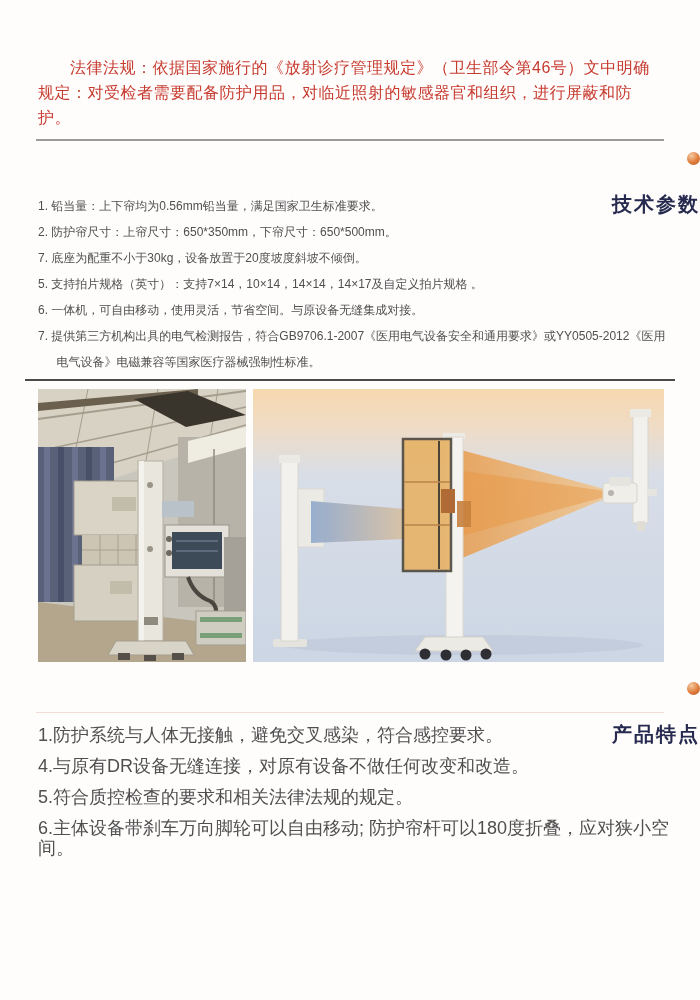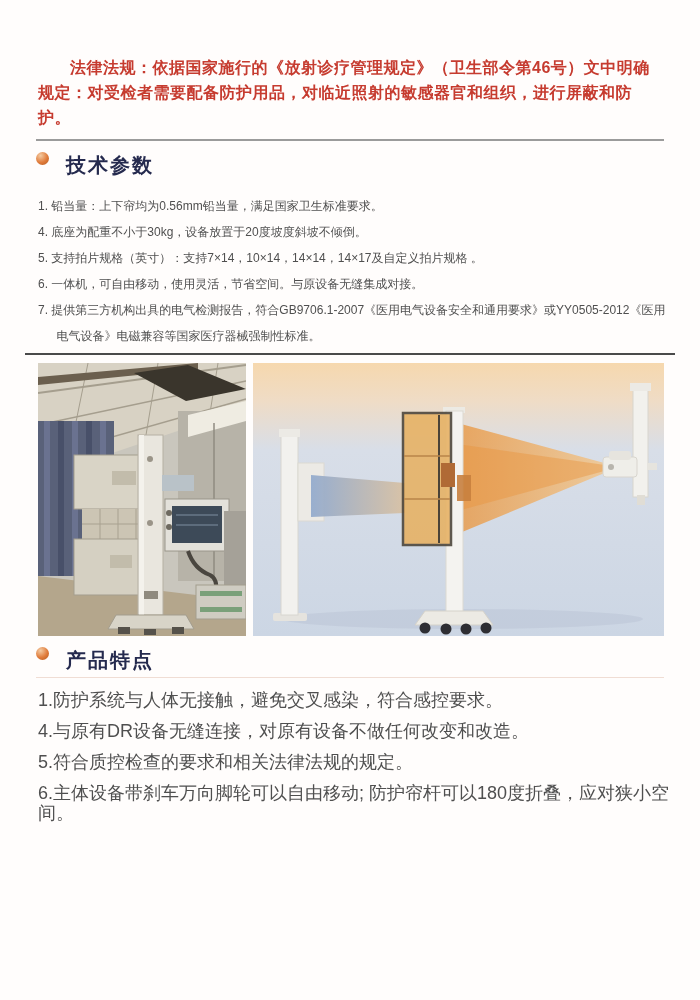--- a/index.html
+++ b/index.html
@@ -6,31 +6,31 @@
   body{
     width:700px;height:1000px;
     background:#fffdfc;
     font-family:"Liberation Sans","DejaVu Sans",sans-serif;
     position:relative;overflow:hidden;
   }
   
   .legal{
     margin:55px 40px 0 38px;
     color:#c63b2f;
-    font-weight:bold;
+    font-weight:normal;
     font-size:16px;
     line-height:25px;
     text-indent:2em;
     letter-spacing:.5px;
   }
   .divider-light{height:2px;background:#9b9b9b;margin:9px 36px 0;}
   .divider-dark{height:2px;background:#4a4a4a;margin:4px 25px 0;}
   .divider-faint{height:1px;background:#f0ddd4;margin:6px 36px 0;}
   
-  .section-head{display:flex;align-items:flex-start;gap:17px;margin:11px 0 0 36px;height:24px;}
+  .section-head{display:flex;align-items:flex-end;gap:26px;margin:11px 0 0 36px;height:24px;flex-direction:column;}
   .bullet{
     width:13px;height:13px;border-radius:50%;
     background:radial-gradient(circle at 35% 28%,#f4cba2 0%,#e07b3a 55%,#b35a1e 100%);
     flex:0 0 auto;
   }
   .section-title{font-size:20px;font-weight:bold;color:#252a4e;letter-spacing:2px;}
   
   .tech-list{margin:17px 30px 0 38px;color:#4f4f4f;font-size:12px;}
   .tech-list .li{line-height:26px;padding-left:1.55em;text-indent:-1.55em;}
   
@@ -47,21 +47,22 @@
 
 <div class="divider-light"></div>
 
 <div class="section-head">
   <span class="bullet"></span>
   <span class="section-title">技术参数</span>
 </div>
 
 <div class="tech-list">
   <div class="li">1. 铅当量：上下帘均为0.56mm铅当量，满足国家卫生标准要求。</div>
-  <div class="li">4. 底座为配重不小于30kg，设备放置于20度坡度斜坡不倾倒。</div>
+  <div class="li">2. 防护帘尺寸：上帘尺寸：650*350mm，下帘尺寸：650*500mm。</div>
+  <div class="li">7. 底座为配重不小于30kg，设备放置于20度坡度斜坡不倾倒。</div>
   <div class="li">5. 支持拍片规格（英寸）：支持7×14，10×14，14×14，14×17及自定义拍片规格 。</div>
   <div class="li">6. 一体机，可自由移动，使用灵活，节省空间。与原设备无缝集成对接。</div>
   <div class="li">7. 提供第三方机构出具的电气检测报告，符合GB9706.1-2007《医用电气设备安全和通用要求》或YY0505-2012《医用电气设备》电磁兼容等国家医疗器械强制性标准。</div>
 </div>
 
 <div class="divider-dark"></div>
 
 <div class="images">
 
   <svg class="img-box" width="208" height="273" viewBox="0 0 208 273" aria-hidden="true">
@@ -175,21 +176,21 @@
     <rect x="380" y="26" width="15" height="108" fill="#f2f1ed" stroke="#d8d5ce"></rect>
     <rect x="377" y="20" width="21" height="8" fill="#eceae5"></rect>
     <rect x="350" y="94" width="34" height="20" rx="3" fill="#efeee9" stroke="#d8d5ce"></rect>
     <rect x="356" y="88" width="22" height="9" rx="3" fill="#e6e4de"></rect>
     <circle cx="358" cy="104" r="3" fill="#b8b5ad"></circle>
     <rect x="394" y="100" width="10" height="7" fill="#e6e4de"></rect>
     <rect x="384" y="132" width="8" height="10" fill="#e0ddd5"></rect>
   </svg>
 </div>
 
-<div class="section-head" style="margin-top:11px;">
+<div class="section-head" style="margin-top:20px;">
   <span class="bullet"></span>
   <span class="section-title">产品特点</span>
 </div>
 
 <div class="divider-faint"></div>
 
 <div class="feat-list">
   <div class="li">1.防护系统与人体无接触，避免交叉感染，符合感控要求。</div>
   <div class="li">4.与原有DR设备无缝连接，对原有设备不做任何改变和改造。</div>
   <div class="li">5.符合质控检查的要求和相关法律法规的规定。</div>

